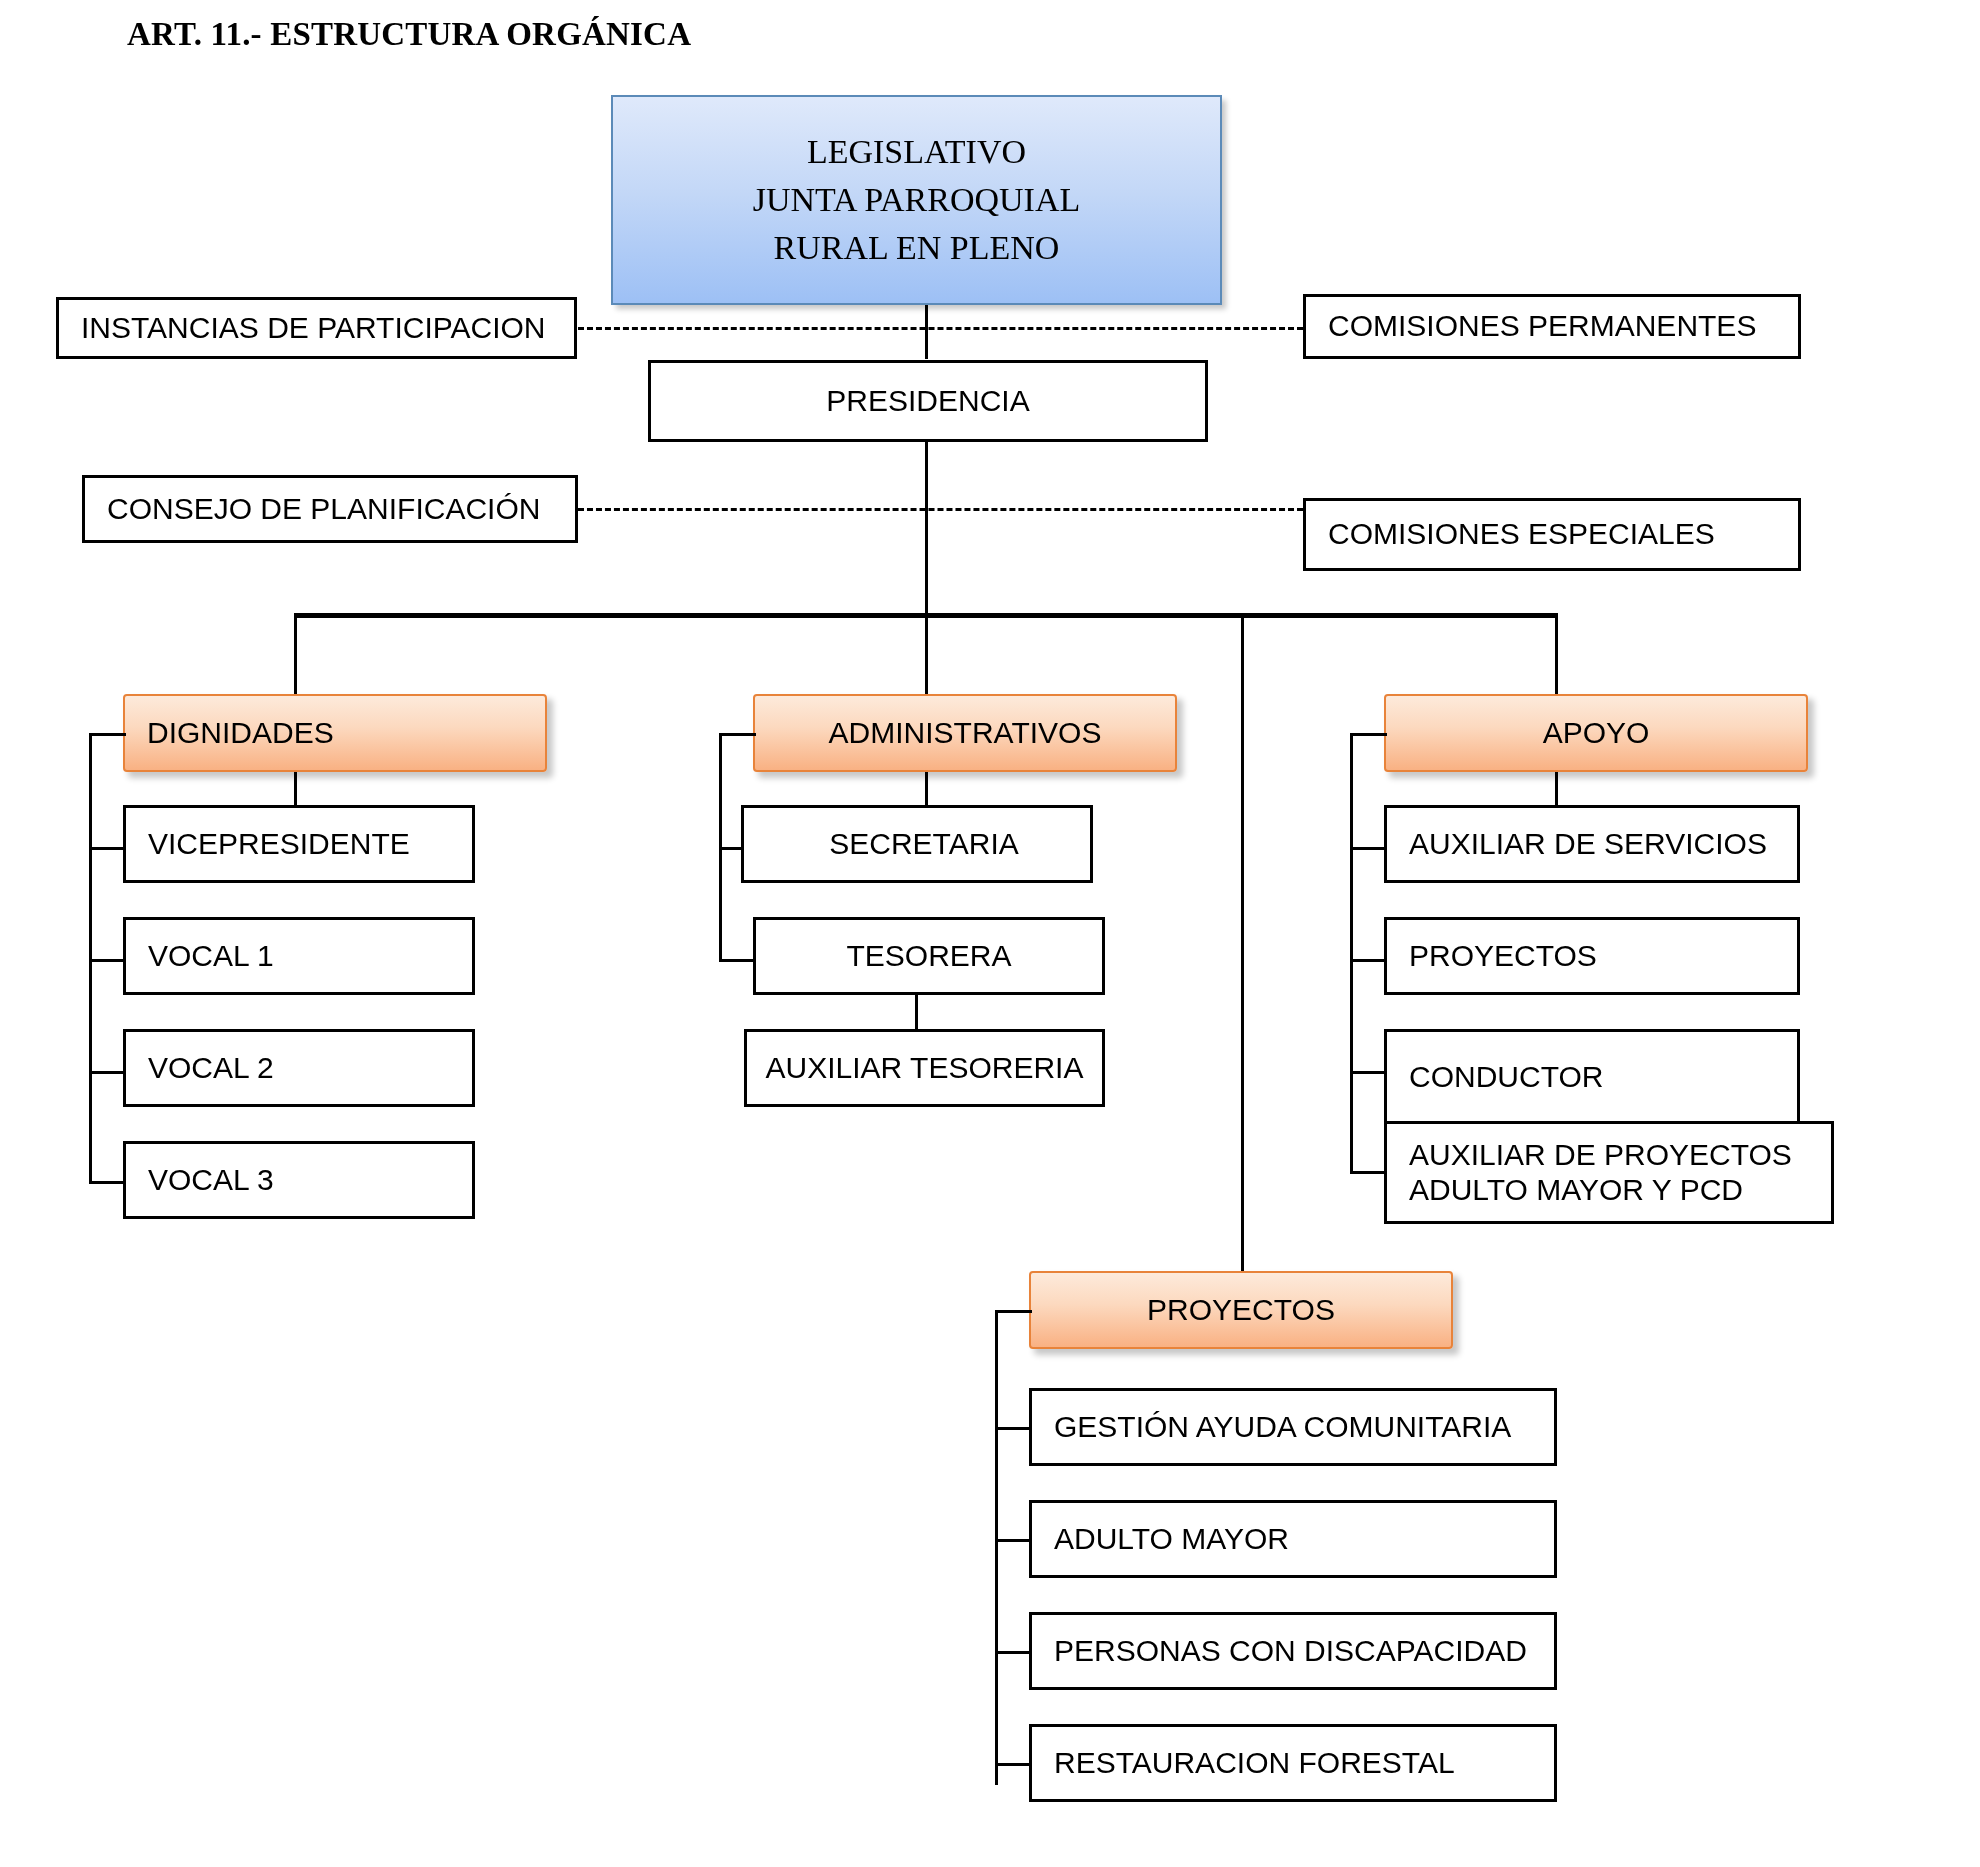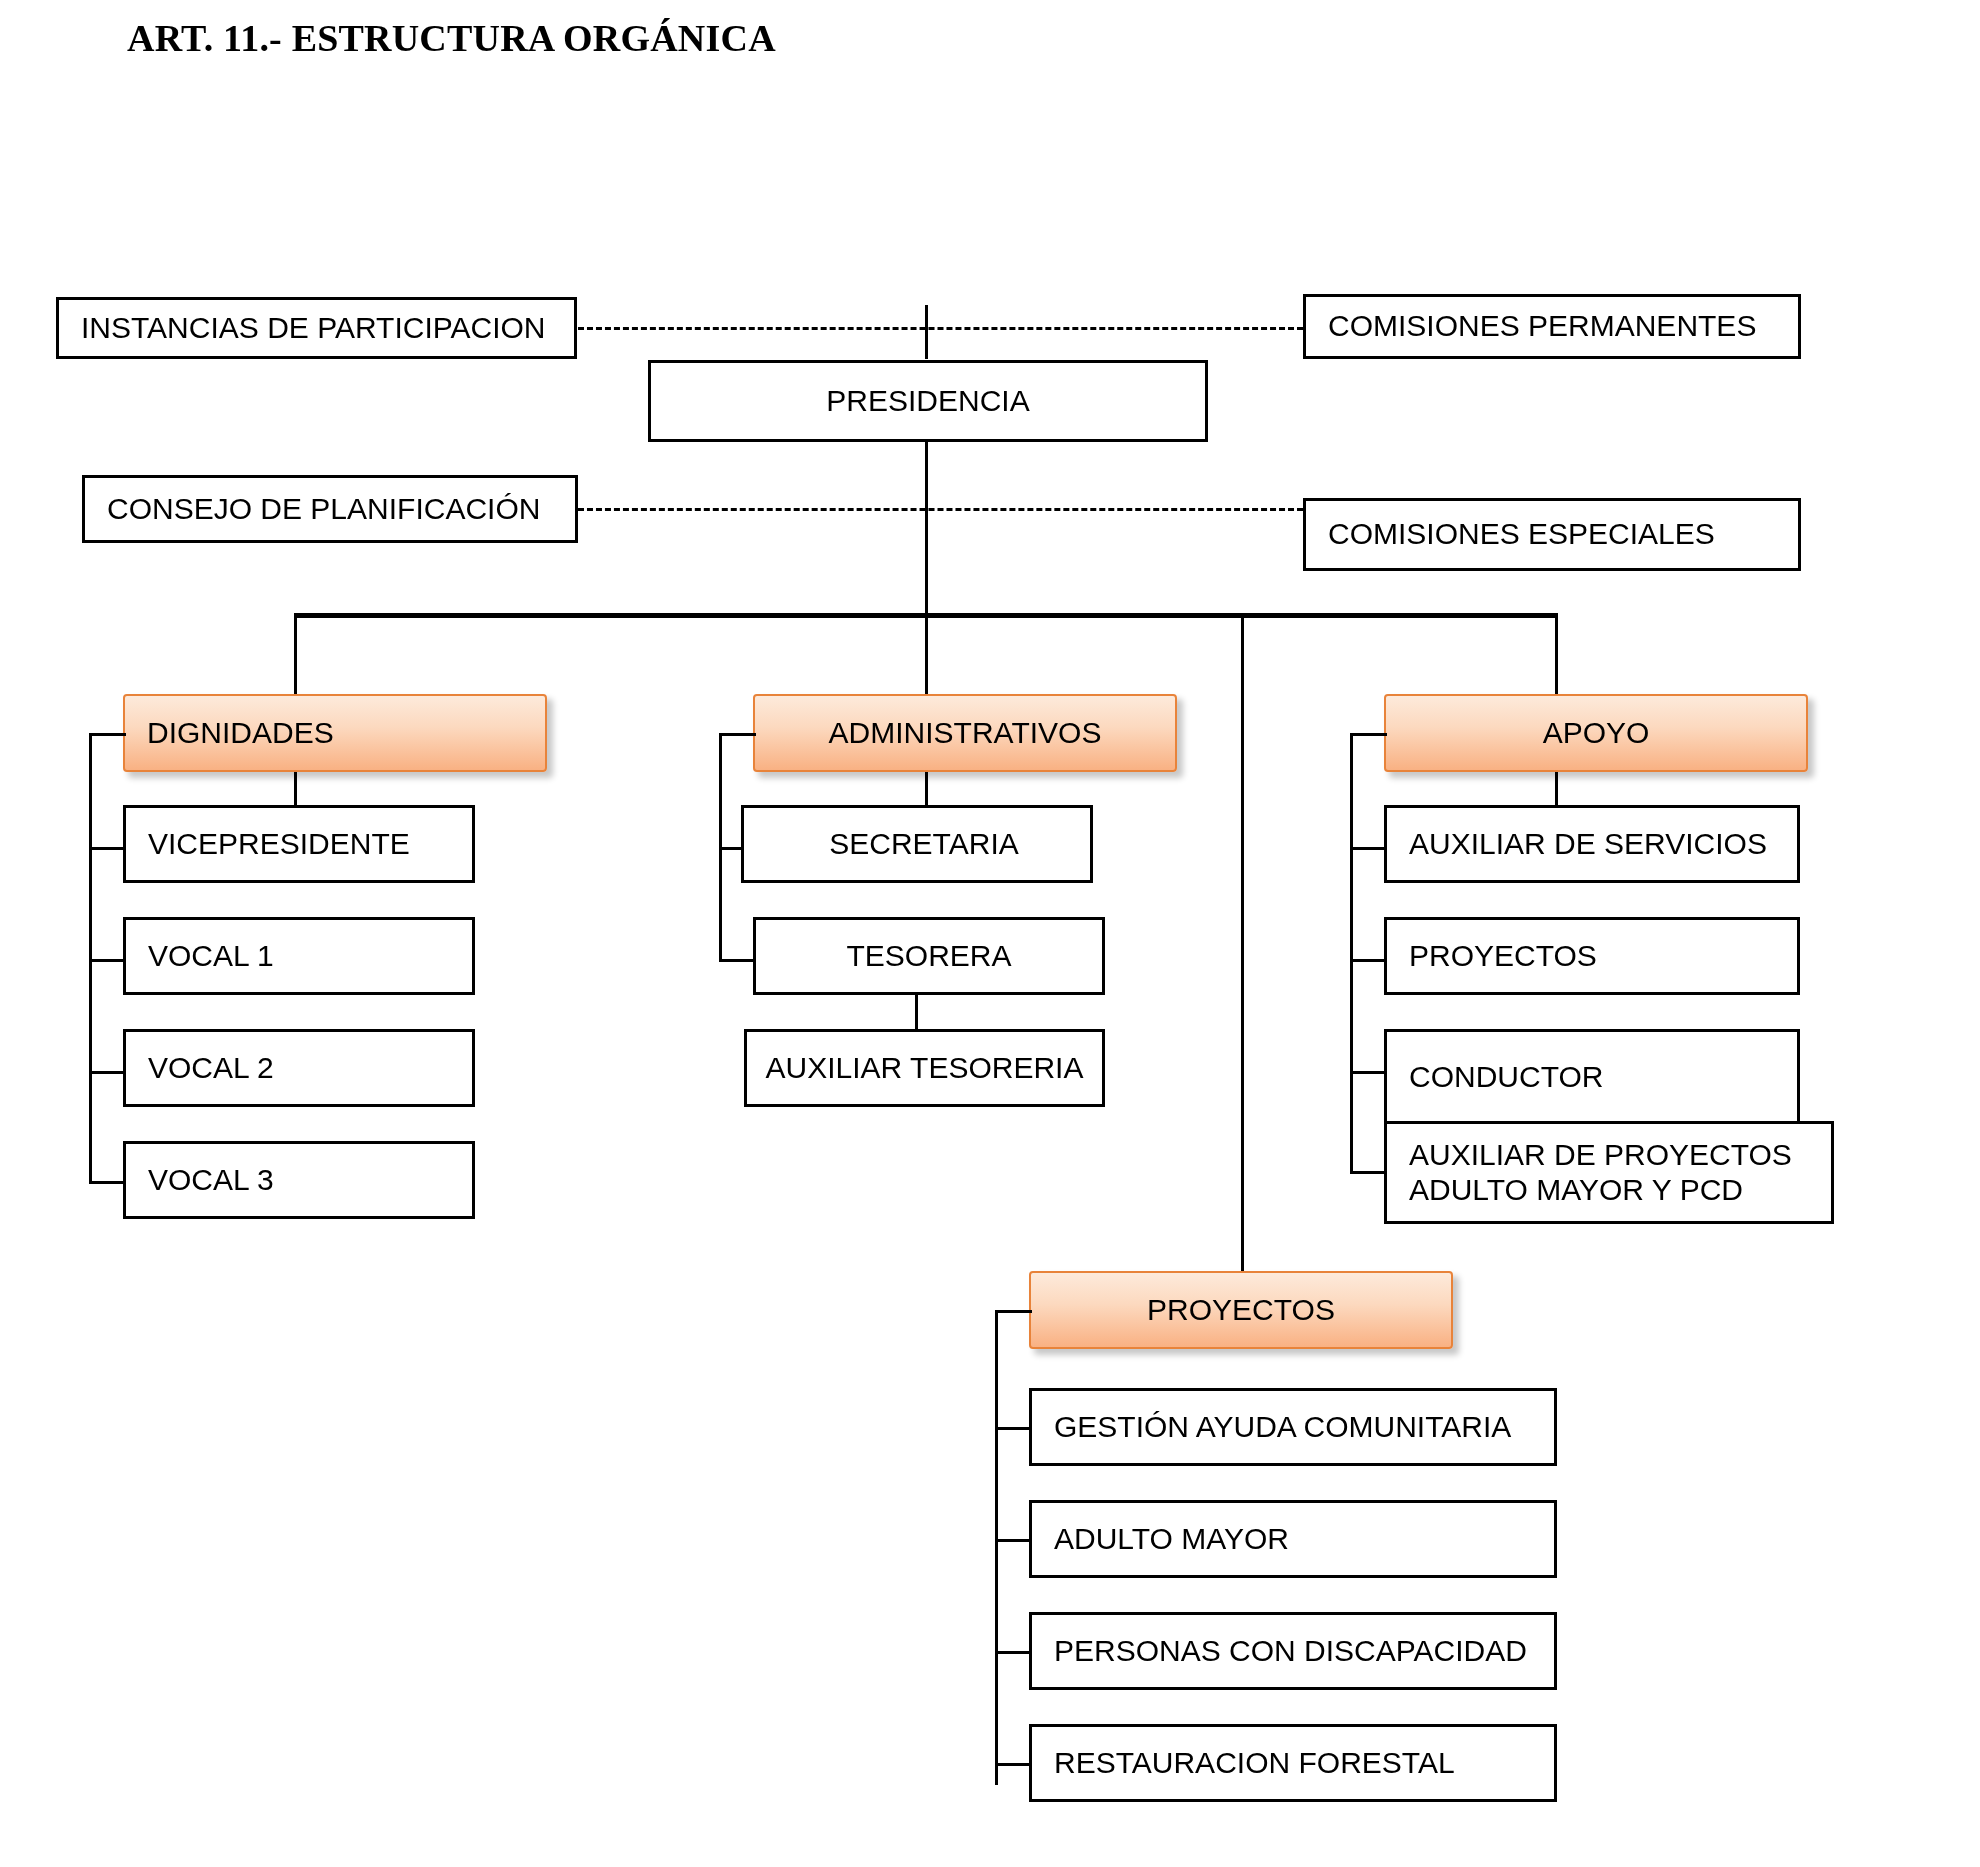--- a/index.html
+++ b/index.html
@@ -7,21 +7,21 @@
     width:1980px;height:1868px;position:relative;overflow:hidden;
     font-family:"Liberation Sans","DejaVu Sans",sans-serif;
     -webkit-font-smoothing:antialiased;
   }
   #stage{position:absolute;left:0;top:0;width:1980px;height:1868px;}
 
   
   .title{
     position:absolute;left:127px;top:15.6px;
     font-family:"Liberation Serif","DejaVu Serif",serif;
-    font-weight:bold;font-size:38px;letter-spacing:0.2px;color:#000;
+    font-weight:bold;font-size:33px;letter-spacing:0.2px;color:#000;
     white-space:nowrap;
   }
 
   
   .node{
     position:absolute;box-sizing:border-box;
     display:flex;align-items:center;
     color:#000;
   }
   .node .lbl{display:block;width:100%;line-height:1.15;}
@@ -64,20 +64,25 @@
     position:absolute;height:0;border-top:3.9px dashed #000;
   }
 </style>
 </head>
 <body>
 
 <div id="stage">
 
   <div class="title">ART. 11.- ESTRUCTURA ORGÁNICA</div>
 
+  <div class="node blue" style="left:611px;top:95px;width:611px;height:210px;">
+    <span class="ln">LEGISLATIVO</span>
+    <span class="ln">JUNTA PARROQUIAL</span>
+    <span class="ln">RURAL EN PLENO</span>
+  </div>
 
   <div class="dash-h" style="left:578px;top:327px;width:725px;"></div>
 
   <div class="node plain left" style="left:56px;top:297px;width:521px;height:62px;">
     <span class="lbl">INSTANCIAS DE PARTICIPACION</span>
   </div>
 
   <div class="node plain left" style="left:1303px;top:294px;width:498px;height:65px;">
     <span class="lbl">COMISIONES PERMANENTES</span>
   </div>

